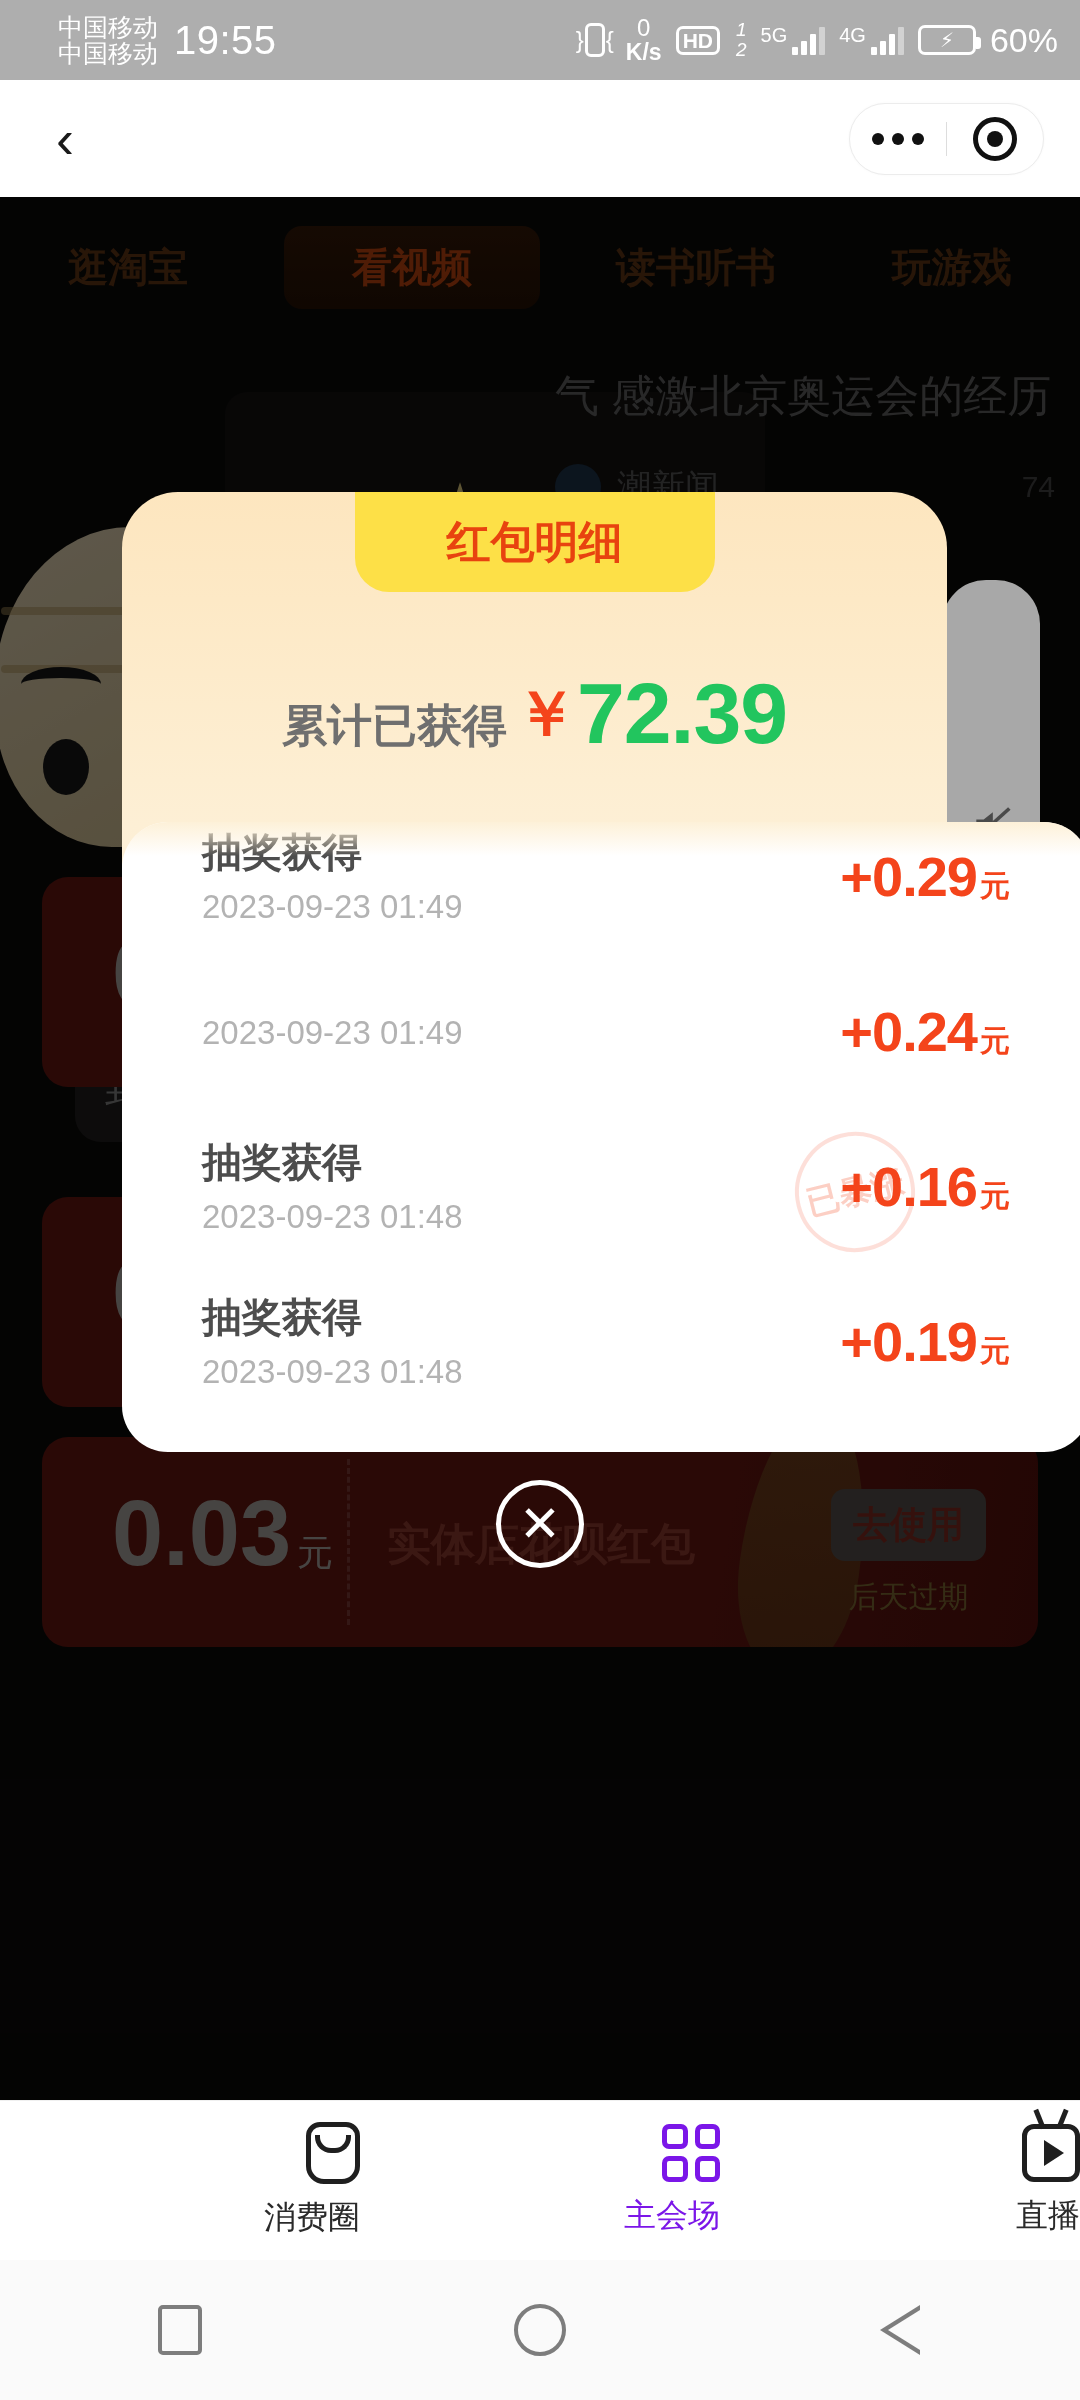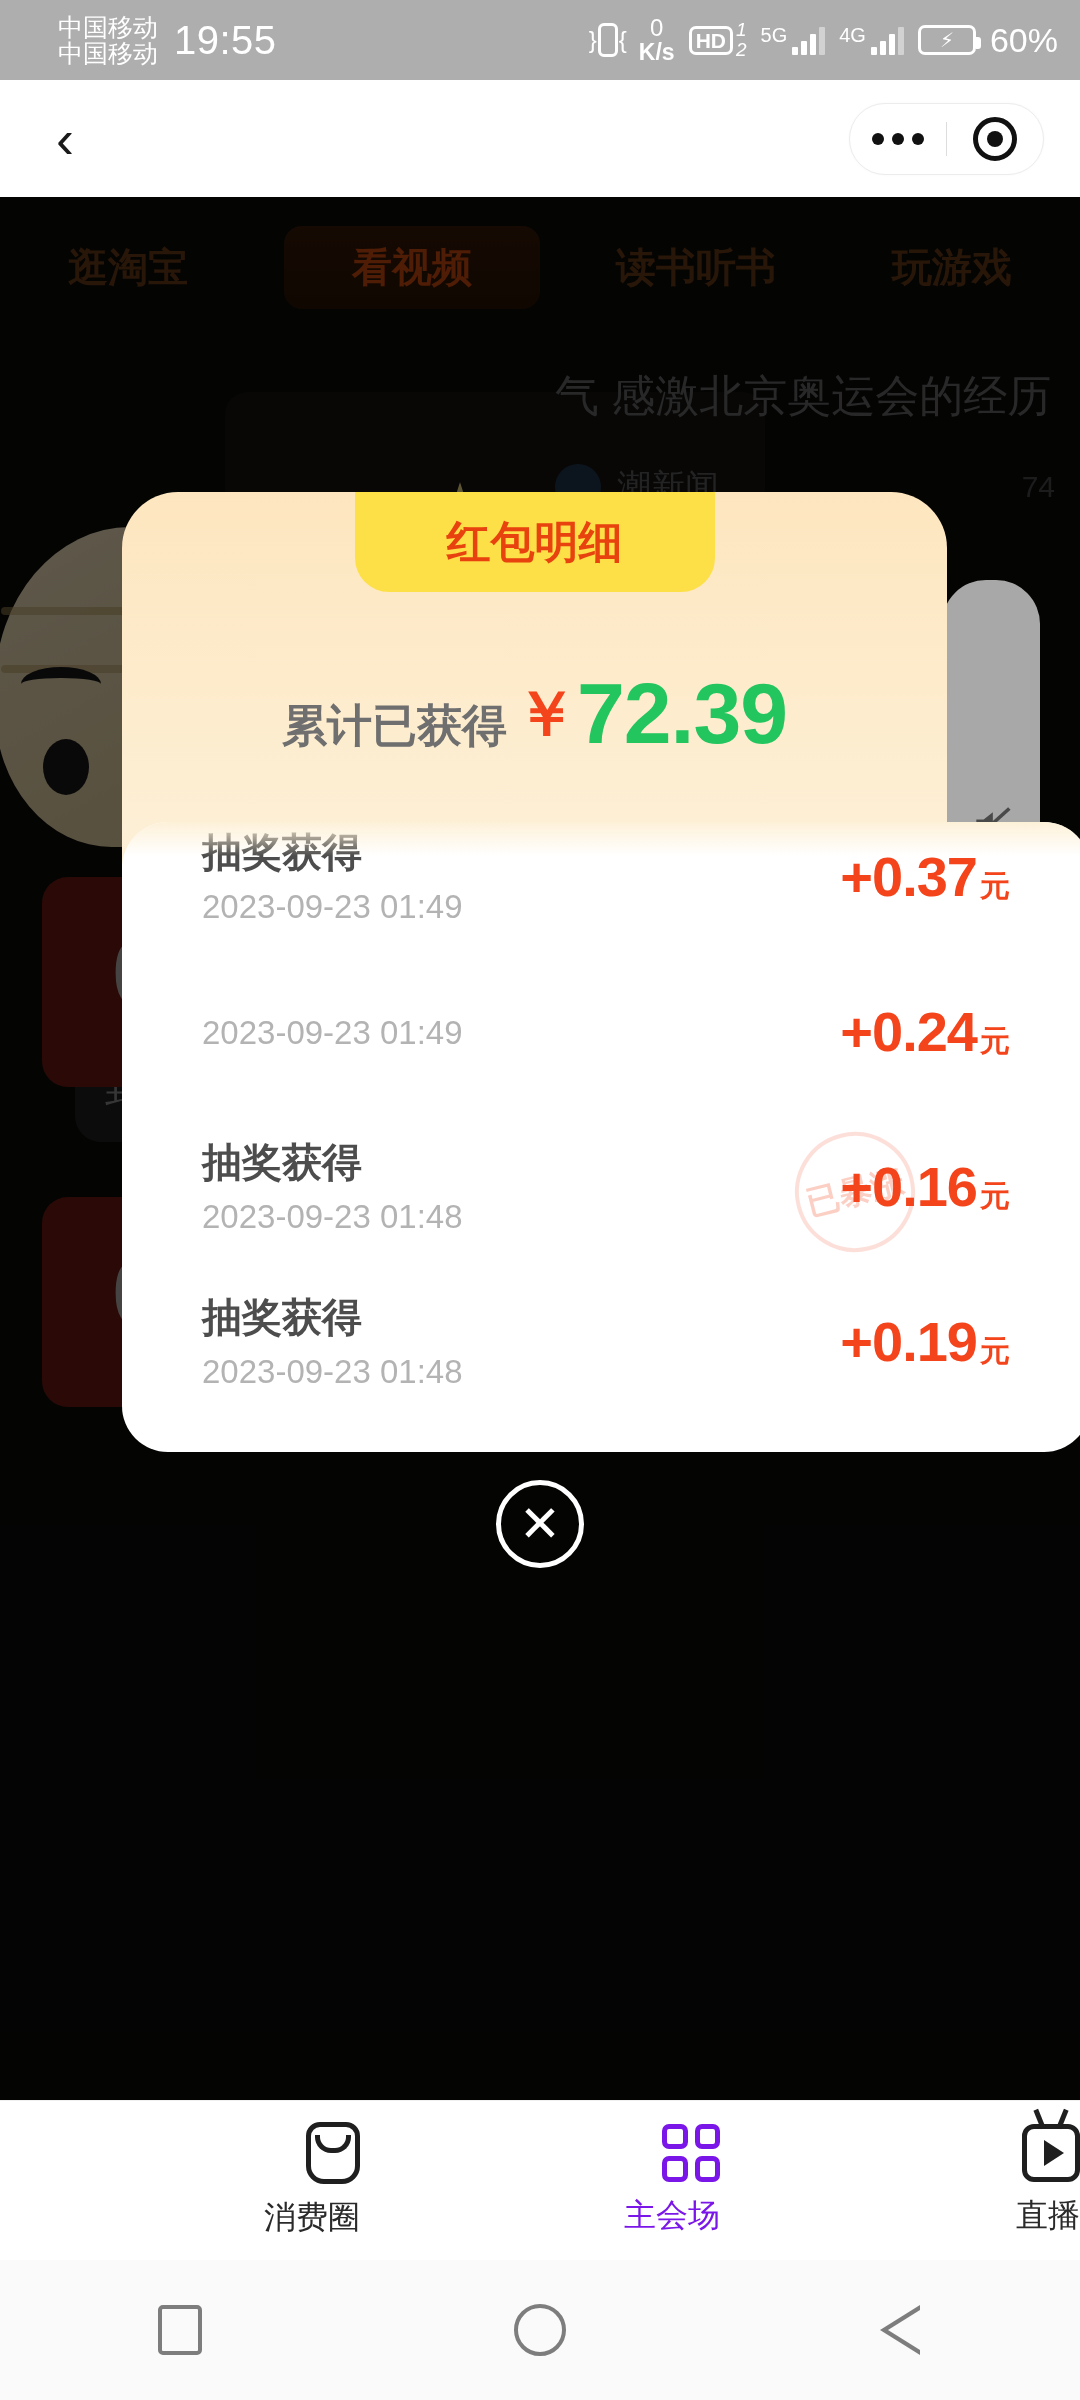--- a/index.html
+++ b/index.html
@@ -21,21 +21,21 @@
              line-height:1.05; font-size:25px; margin-left:36px; font-weight:500;}
   .clock{ font-size:40px; font-weight:400; margin-left:16px; letter-spacing:.5px;}
   .sb-right{ margin-left:auto; display:flex; align-items:center; gap:14px;}
   .vib{ position:relative; width:34px; height:40px; display:flex; align-items:center; justify-content:center;}
   .vib .body{ width:20px; height:34px; border:3px solid #fff; border-radius:6px;}
   .vib .wl,.vib .wr{ position:absolute; font-size:24px; line-height:1; color:#fff;}
   .vib .wl{ left:-2px;} .vib .wr{ right:-2px;}
   .kbs{ display:flex; flex-direction:column; align-items:center; line-height:1; font-size:22px;}
   .kbs .num{ font-size:24px; }
   .kbs .unit{ font-size:23px; font-weight:bold; margin-top:1px;}
-  .hdbox{ display:flex; align-items:center; gap:3px;}
+  .hdbox{ display:flex; align-items:center; gap:16px;}
   .hd{ border:3px solid #fff; border-radius:7px; font-size:21px; font-weight:bold; padding:1px 4px; line-height:1;}
   .hdnum{ display:flex; flex-direction:column; font-size:19px; line-height:1.05;}
   .sig{ display:flex; align-items:flex-end; gap:4px;}
   .sig .g{ font-size:20px; align-self:flex-start; line-height:1; margin-right:1px;}
   .bars{ display:flex; align-items:flex-end; gap:3px; height:30px;}
   .bars i{ width:6px; background:#fff; display:block; border-radius:1px;}
   .bars i:nth-child(1){height:8px;} .bars i:nth-child(2){height:14px;}
   .bars i:nth-child(3){height:21px;} .bars i:nth-child(4){height:28px;}
   .bars.dim i:nth-child(4){ opacity:.45;}
   .batt{ position:relative; width:58px; height:30px; border:3px solid #fff; border-radius:7px;
@@ -324,20 +324,28 @@
 
     <div class="coupon" style="top:1000px">
       <div class="leaf"></div>
       <div class="dash"></div>
       <div class="amt"><span>0.03</span><small>元</small></div>
       <div class="name">实体店花呗红包</div>
       <div class="btn">去使用</div>
       <div class="exp">后天过期</div>
     </div>
 
+    <div class="coupon" style="top:1240px">
+      <div class="leaf"></div>
+      <div class="dash"></div>
+      <div class="amt"><span>0.03</span><small>元</small></div>
+      <div class="name">实体店花呗红包</div>
+      <div class="btn">去使用</div>
+      <div class="exp">后天过期</div>
+    </div>
 
     <div class="bg-dim"></div>
   </div>
 
   <div class="float-mute">
     <svg width="48" height="44" viewBox="0 0 24 24">
       <path d="M4 9v6h4l5 4V5L8 9H4z" fill="#4a4a4a"></path>
       <line x1="2" y1="21" x2="22" y2="3" stroke="#4a4a4a" stroke-width="2"></line>
     </svg>
   </div>
@@ -360,21 +368,21 @@
     <div class="list-wrap">
       <div class="list-fade"></div>
       <div class="list-inner">
 
         <div class="row">
           <div class="left">
             <span class="title">抽奖获得</span>
             <span class="time">2023-09-23 01:49</span>
           </div>
           <div class="amt">
-            <b>+0.37</b>
+            <b>+0.29</b>
               <small>元</small>
           </div>
         </div>
 
         <div class="row">
           <div class="left">
             <span class="time">2023-09-23 01:49</span>
           </div>
           <div class="amt">
             <b>+0.24</b>

